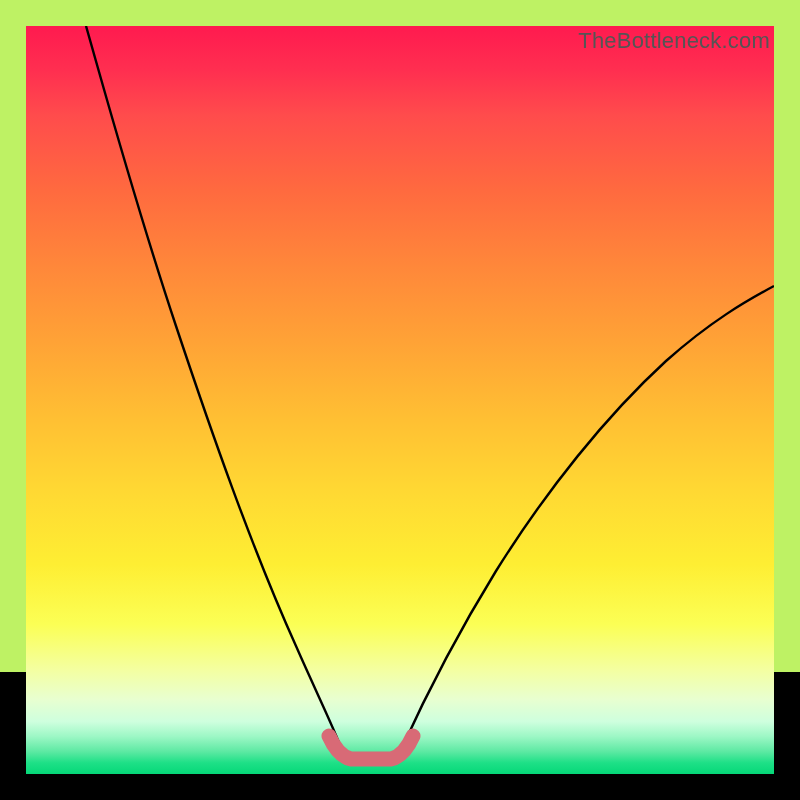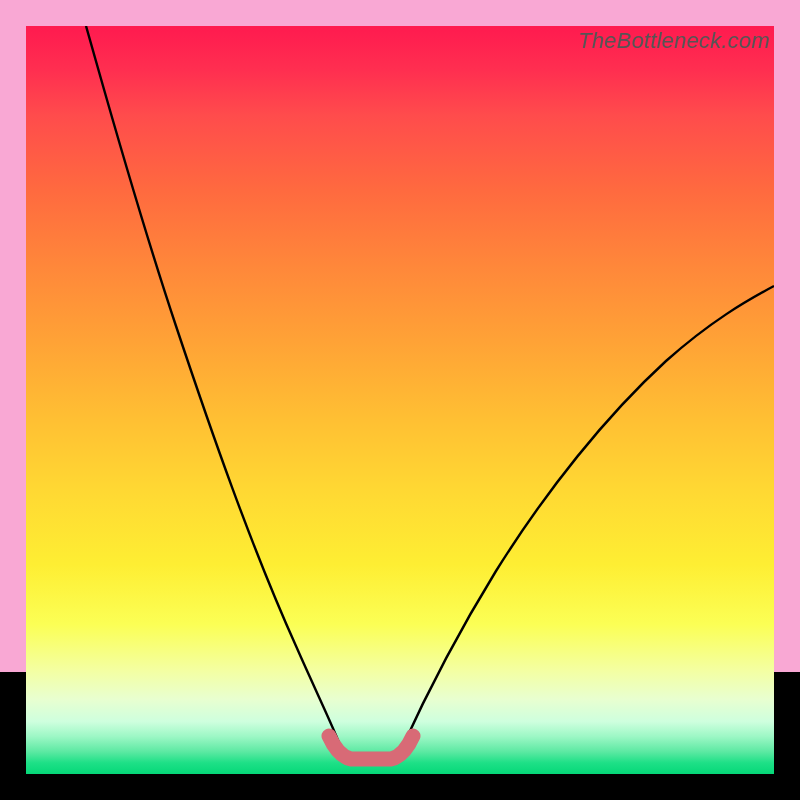--- a/index.html
+++ b/index.html
@@ -10,22 +10,21 @@
     position: relative;
     font-family: Arial, sans-serif;
     overflow: hidden;
   }
   .frame {
     position: absolute;
     top: 0;
     left: 0;
     width: 800px;
     height: 672px;
-    background: #f9a8d4;
-    font-style: italic;
+    background: #bef264;
   }
   .plot-area {
     position: absolute;
     top: 26px;
     left: 26px;
     width: 748px;
     height: 748px;
     overflow: hidden;
   }
   .gradient-bg {

